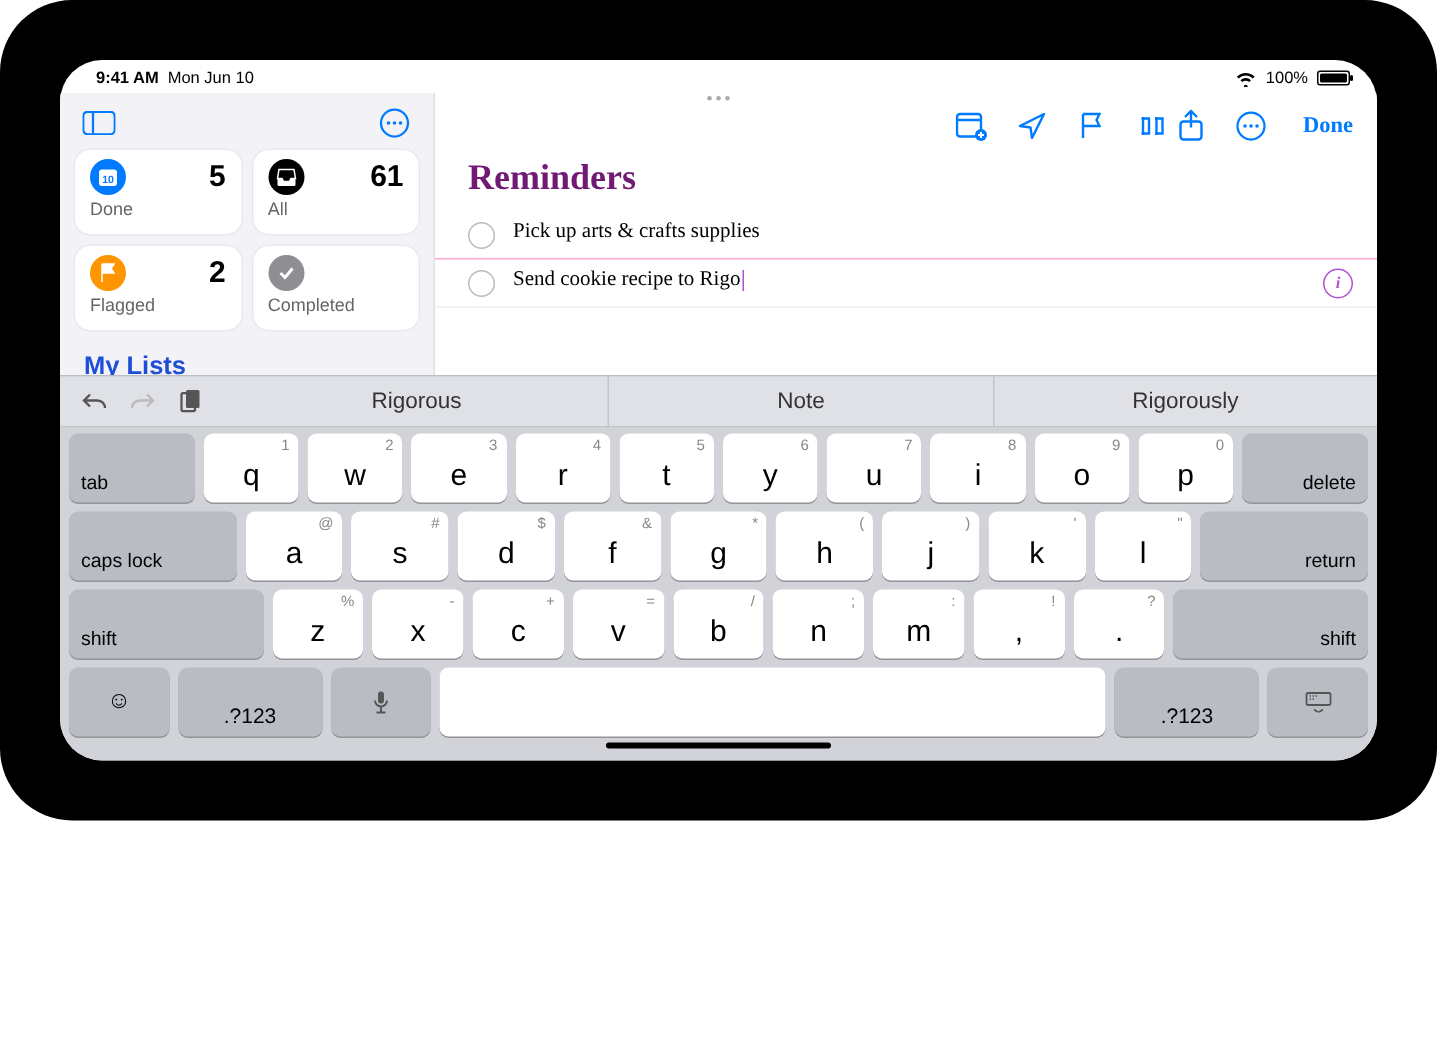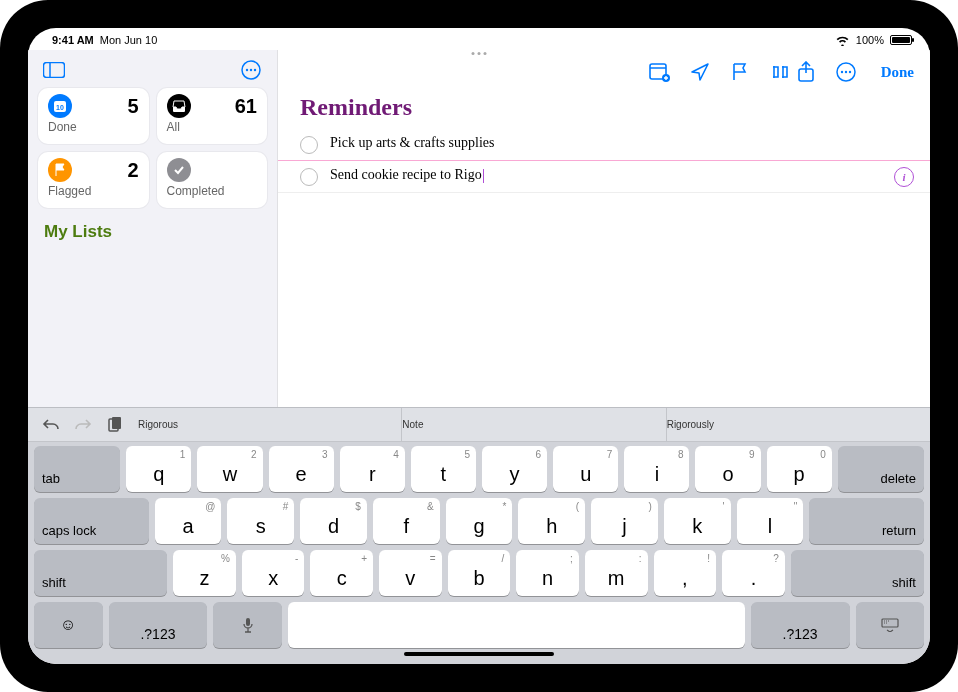--- a/index.html
+++ b/index.html
@@ -7,24 +7,24 @@
     margin: 0;
     padding: 0;
     width: 958px;
     height: 692px;
     background: #fff;
     font-family: -apple-system, "Helvetica Neue", Helvetica, Arial, sans-serif;
     overflow: hidden;
   }
   .device {
     width: 958px;
-    height: 692px;
+    height: 547px;
     background: #000;
     border-radius: 48px;
-    padding: 28px;
+    padding: 40px;
     position: relative;
   }
   .screen {
     width: 100%;
     height: 100%;
     background: #fff;
     border-radius: 28px;
     overflow: hidden;
     position: relative;
     display: flex;
@@ -102,21 +102,21 @@
     display:flex;align-items:center;justify-content:center;
     color:#fff;font-size:13px;font-weight:600;
   }
   .smart-count { font-size:20px; font-weight:700; color:#000; }
   .smart-label { font-size:12px; color:#666; margin-top:2px;}
   .completed-card .smart-icon { background:#8e8e93; }
   .mylists {
     font-weight:700;
     font-size:17px;
     padding: 14px 6px 0 6px;
-    color:#4d7c0f;
+    color:#1d4ed8;
   }
   
   .main {
     flex:1;
     display:flex;
     flex-direction:column;
     background:#fff;
     font-family:Liberation Serif, serif;
   }
   .main-toolbar {
@@ -168,21 +168,21 @@
   .kb-bar {
     height:34px;
     display:flex;
     align-items:center;
     border-bottom:1px solid #c3c5ca;
     background:#dfe1e6;
   }
   .kb-bar-left { display:flex; gap:14px; padding:0 14px; align-items:center;}
   .kb-bar-icon { width:18px;height:18px; color:#555; display:flex;align-items:center;justify-content:center;}
   .suggestions { flex:1; display:flex; }
-  .sugg { flex:1; font-size:10px; color:#333; border-left:1px solid #c3c5ca; line-height:34px;}
+  .sugg { flex:1; text-align:center; font-size:15px; color:#333; border-left:1px solid #c3c5ca; line-height:34px;}
   .sugg:first-child { border-left:none;}
   .kb-rows { padding: 4px 6px 0 6px; display:flex; flex-direction:column; gap:6px; }
   .kb-row { display:flex; gap:6px; }
   .key {
     background:#fff;
     border-radius:6px;
     box-shadow: 0 1px 0 rgba(0,0,0,0.3);
     height:46px;
     display:flex;
     align-items:flex-end;

